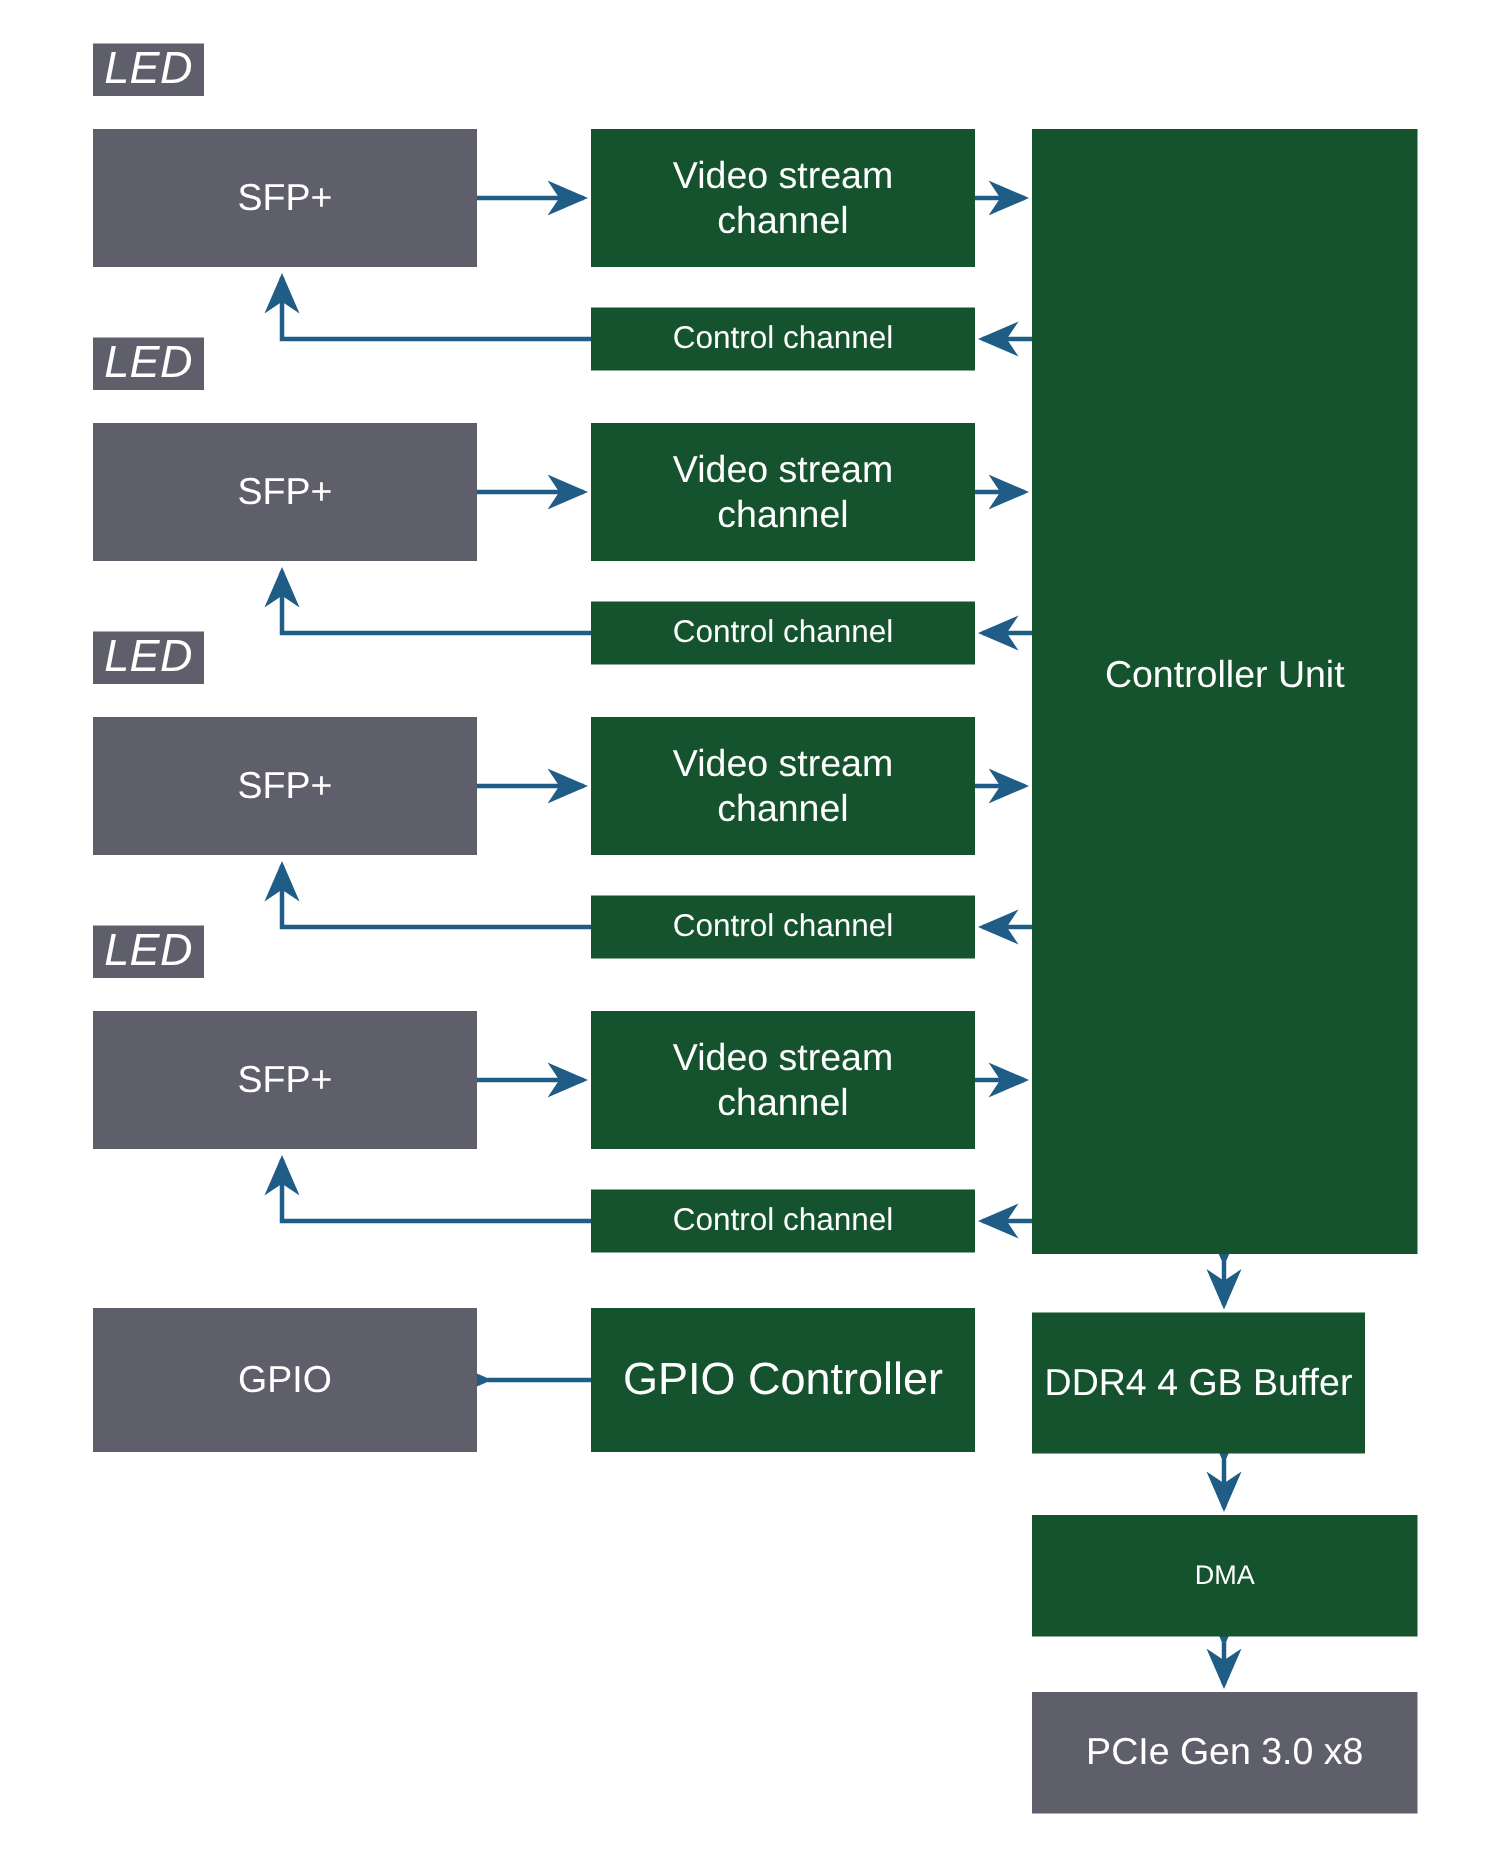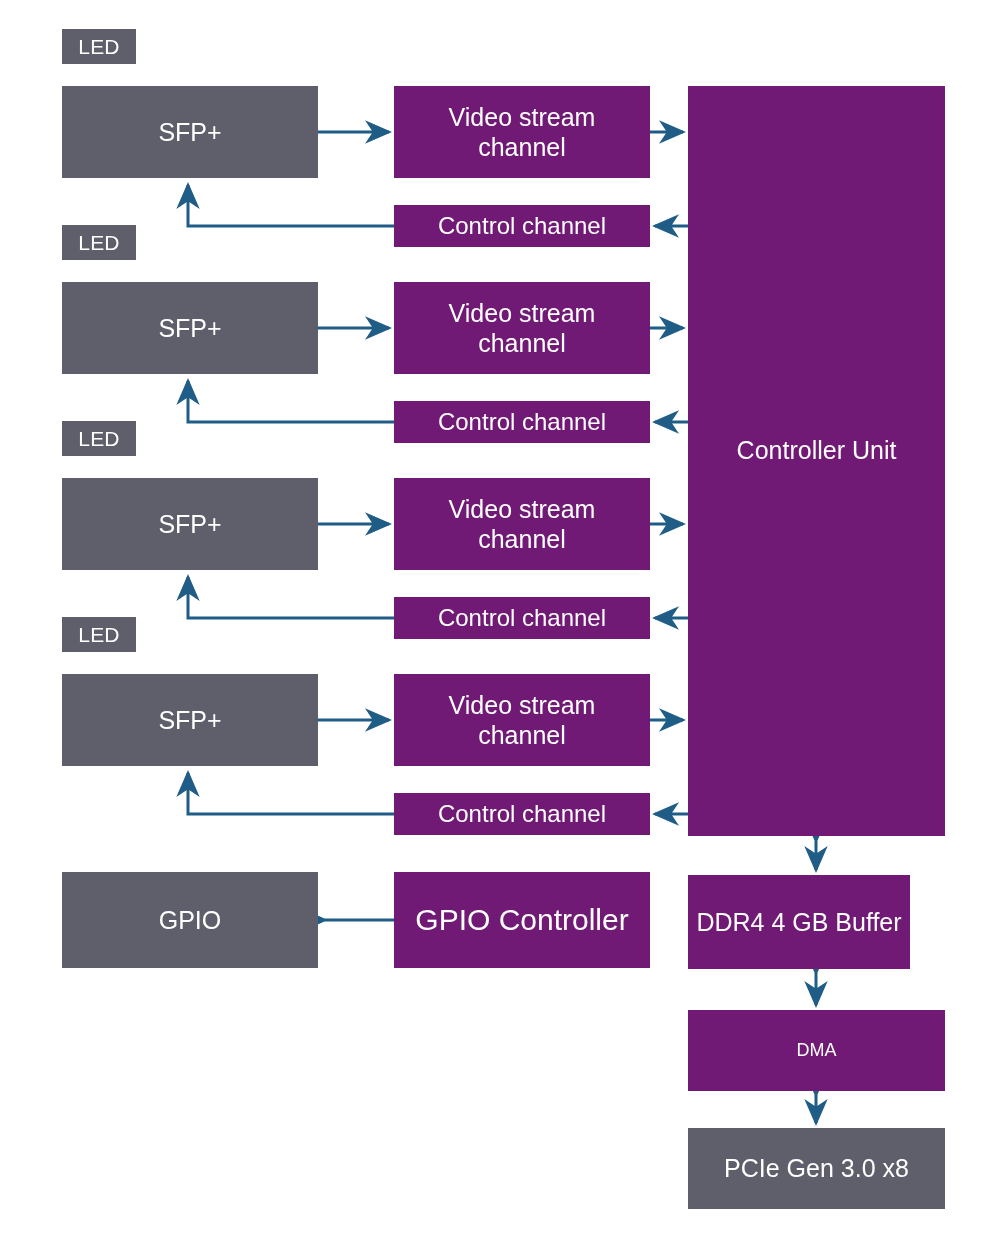--- a/index.html
+++ b/index.html
@@ -19,29 +19,30 @@
     position: absolute;
     box-sizing: border-box;
     display: flex;
     align-items: center;
     justify-content: center;
     text-align: center;
     color: #ffffff;
     line-height: 1.22;
     white-space: pre-line;
   }
-  .box.blue  { background: #701a75; }
+  .box.blue  { background: #14532d; }
   .box.gray  { background: #5f5f6c; }
   .led {
-    font-size: 21px;
+    font-size: 30px;
     letter-spacing: 0.2px;
+    font-style: italic;
   }
   .sfp   { font-size: 25px; }
   .vsc   { font-size: 25px; }
-  .ctrl  { font-size: 24px; }
+  .ctrl  { font-size: 21px; }
   .punit { font-size: 25px; align-items: flex-start; padding-top: 349px; }
   .gpio  { font-size: 25px; }
   .gpioc { font-size: 30px; }
   .ddr4  { font-size: 25px; }
   .dma   { font-size: 18px; }
   .pcie  { font-size: 25px; }
   svg.wires {
     position: absolute;
     left: 0;
     top: 0;

